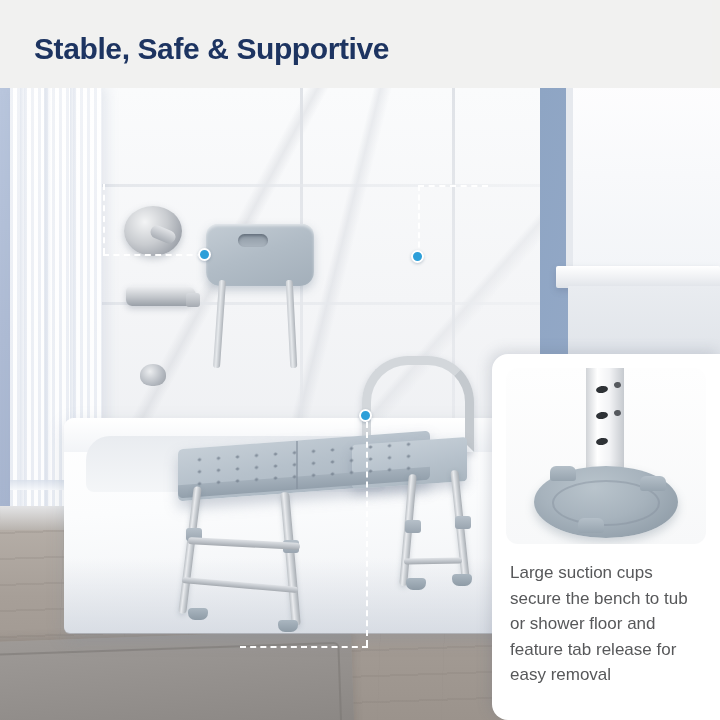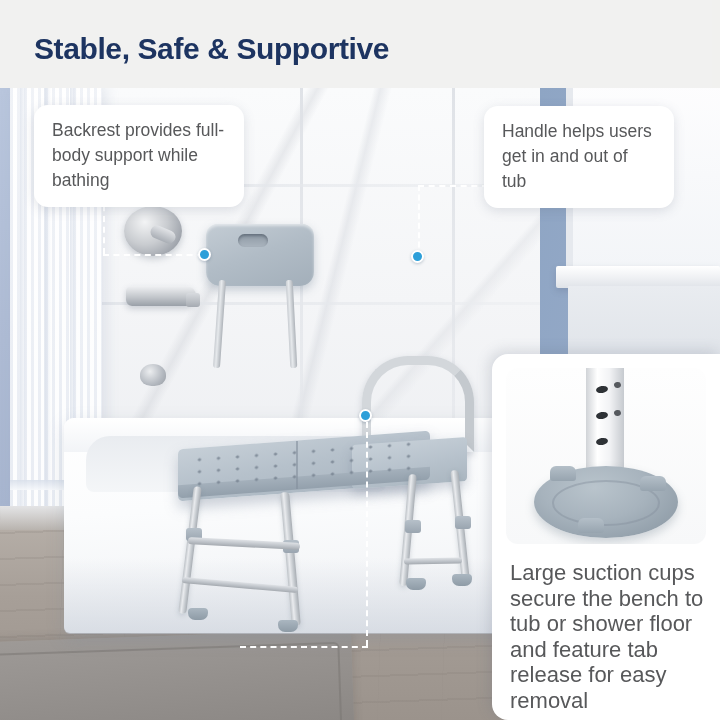--- a/index.html
+++ b/index.html
@@ -343,21 +343,21 @@
     border-radius: 6px 6px 3px 3px;
   }
   .cup-ring {
     position: absolute; left: 46px; top: 112px; width: 108px; height: 46px;
     border: 2px solid rgba(132,145,157,.45);
     border-radius: 50%;
   }
   .inset-caption {
     margin-top: 16px;
     color: #57585a;
-    font-size: 22px;
+    font-size: 17px;
     line-height: 25.5px;
     padding-left: 4px;
   }
 </style>
 </head>
 <body>
 
 <div id="page">
 
   <div class="header">
@@ -441,23 +441,21 @@
 
     <div class="dash-h" style="left:418px; top:97px;  width:70px;"></div>
     <div class="dash-v" style="left:418px; top:97px;  height:72px;"></div>
     <div class="dot" style="left:411px; top:162px;"></div>
 
     <div class="dot" style="left:359px; top:321px;"></div>
     <div class="dash-v" style="left:366px; top:334px; height:224px;"></div>
     <div class="dash-h" style="left:240px; top:558px; width:128px;"></div>
   </div>
 
-  <div class="callout" id="callout-backrest">Backrest provides full-body support while bathing</div>
-
-  <div class="callout" id="callout-handle">Handle helps users get in and out of tub</div>
+
 
 
   <div class="inset">
     <div class="inset-photo">
       <div class="cup-tube"></div>
       <div class="cup-hole" style="left:90px; top:18px;"></div>
       <div class="cup-hole" style="left:90px; top:44px;"></div>
       <div class="cup-hole" style="left:90px; top:70px;"></div>
       <div class="cup-hole right" style="left:108px; top:14px;"></div>
       <div class="cup-hole right" style="left:108px; top:42px;"></div>

